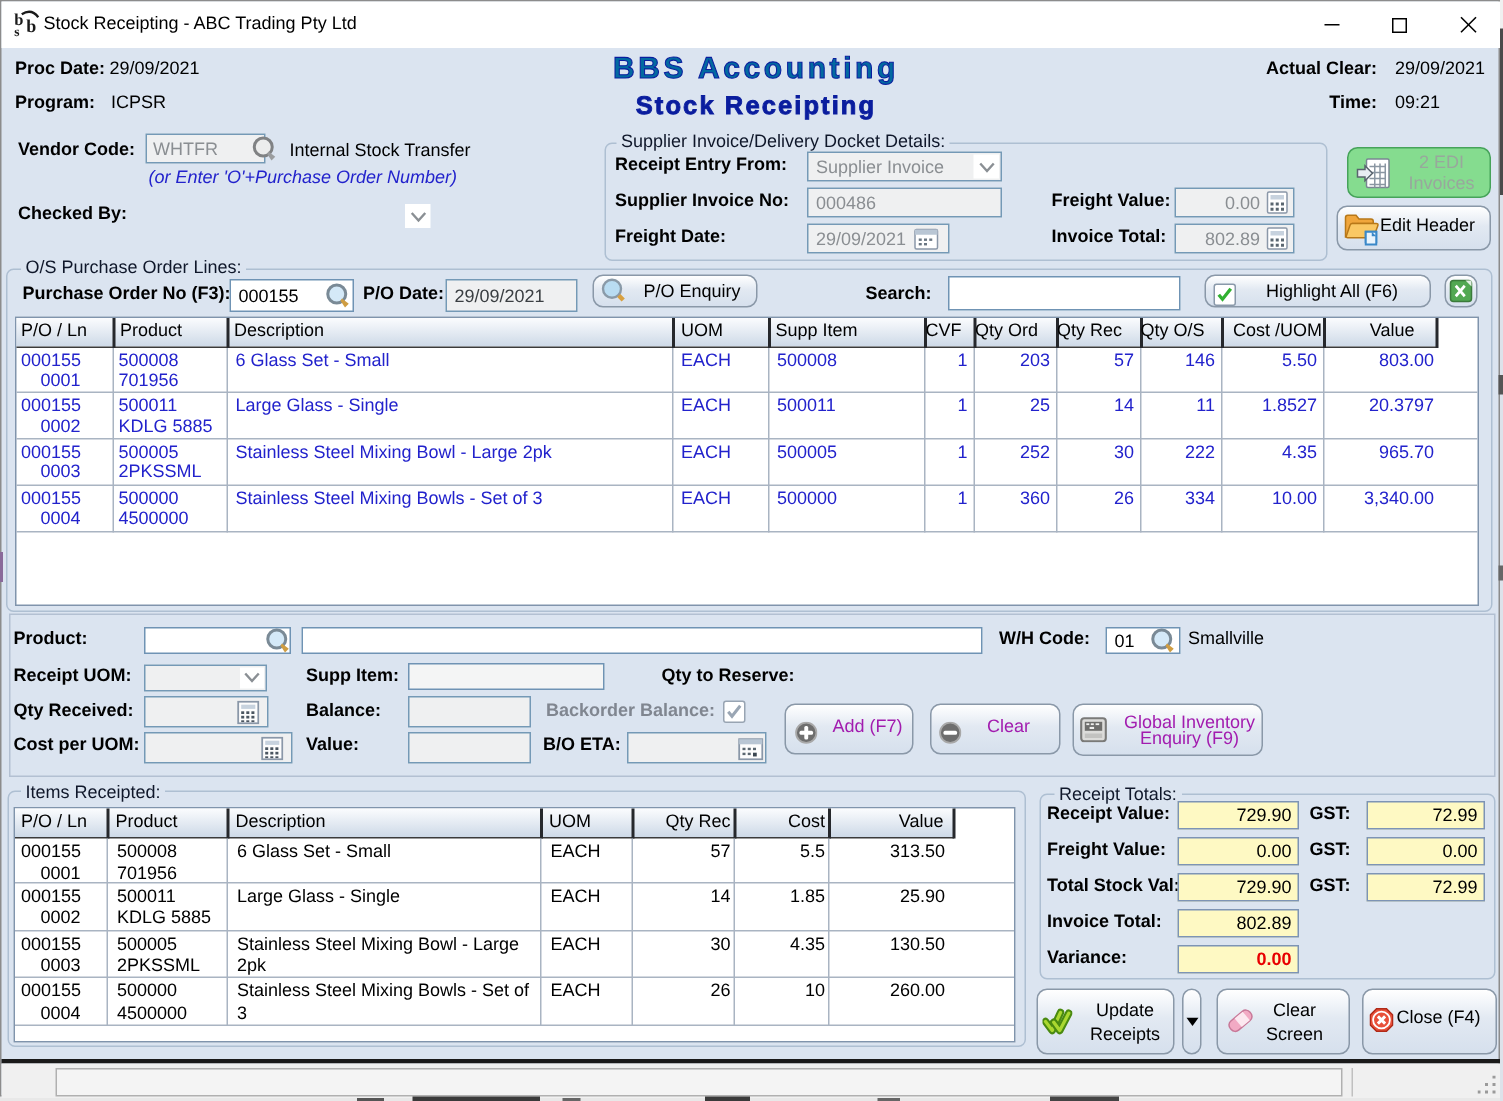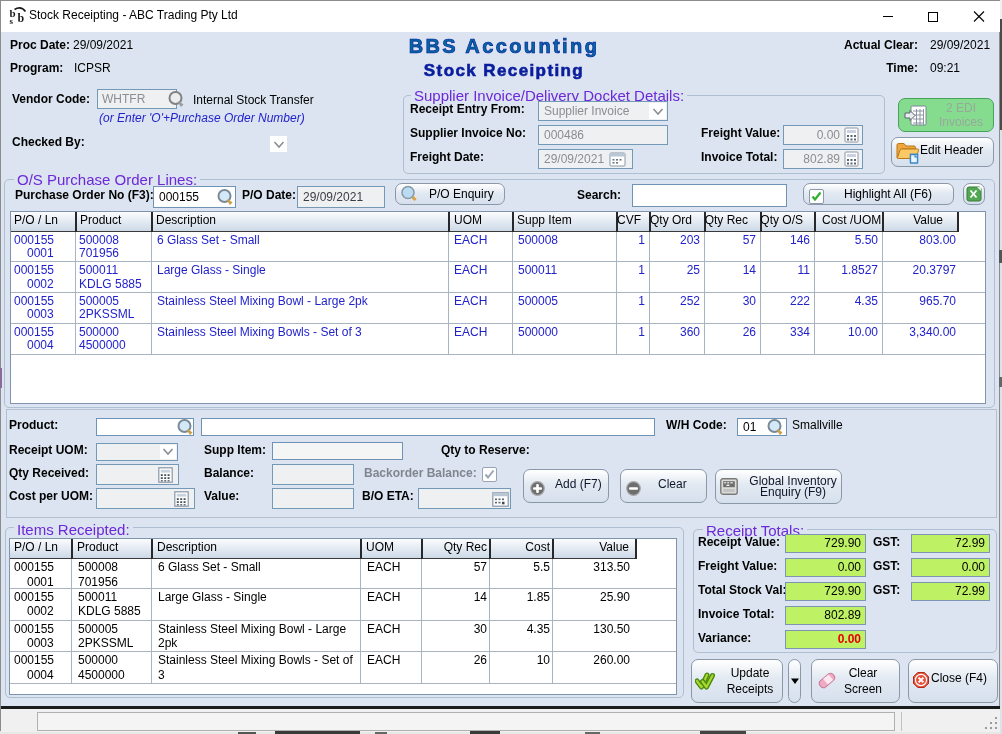--- a/index.html
+++ b/index.html
@@ -4,37 +4,37 @@
 <style>
 * { margin:0; padding:0; box-sizing:border-box; }
 html,body { width:1002px; height:734px; overflow:hidden; }
 body { font-family:"Liberation Sans", sans-serif; background:#e8e8e8; position:relative; }
 #win { position:absolute; left:0; top:0; width:1000px; height:731px; background:#dbe4f0; border:1px solid #8c8c8c; }
 .ab { position:absolute; }
 .lbl { position:absolute; font-weight:bold; font-size:12px; line-height:9px; color:#000; white-space:nowrap; }
 .txt { position:absolute; font-size:12px; line-height:9px; color:#000; white-space:nowrap; }
 .navy { color:#2222cc; }
 .gray { color:#808690; }
-.dis { color:#0f172a; }
+.dis { color:#a21caf; }
 .r { text-align:right; }
 
 .ibox { position:absolute; background:#eff0f1; border:1px solid #7499b6; font-size:12px; color:#8a8e92; white-space:nowrap; }
 .wbox { position:absolute; background:#fff; border:1px solid #6f93b4; font-size:12px; color:#000; white-space:nowrap; }
 .gbox { position:absolute; border:1px solid #aebfd2; border-radius:5px; }
-.glab { position:absolute; font-size:15px; color:#6d28d9; background:#dbe4f0; padding:0 3px; white-space:nowrap; }
+.glab { position:absolute; font-size:12px; color:#0f172a; background:#dbe4f0; padding:0 3px; white-space:nowrap; }
 .btn  { position:absolute; background:linear-gradient(#ffffff,#e2e9f2 45%,#d6e0ed); border:1px solid #8a98a8; border-radius:7px; font-size:12px; color:#000; }
 
 .tbl { position:absolute; background:#fff; border:1px solid #8094ac; }
 .thead { position:absolute; left:0; top:0; background:linear-gradient(#fbfcfe,#cdd9e7); border-bottom:1px solid #3a3a3a; }
 .th { position:absolute; font-size:12px; line-height:9px; color:#000; top:4px; white-space:nowrap; }
 .cline { position:absolute; top:0; width:2px; background:#26282c; }
 .gline-v { position:absolute; width:1px; background:#a9b4c2; }
 .gline-h { position:absolute; height:1px; background:#a9b4c2; }
 .cell { position:absolute; font-size:12px; line-height:9px; white-space:nowrap; }
-.tot { position:absolute; width:81px; height:19px; line-height:17px; background:#bef264; border:1px solid #7d94b5; font-size:12px; color:#000; padding-right:4px; }
+.tot { position:absolute; width:81px; height:19px; line-height:17px; background:#fef9c3; border:1px solid #7d94b5; font-size:12px; color:#000; padding-right:4px; }
 svg { position:absolute; }
 </style>
 </head>
 <body>
 <div id="win">
 
 <div class="ab" style="left:0;top:0;width:1000px;height:31px;background:#fff;"></div>
 <svg style="left:8px;top:5px;" width="20" height="20" viewBox="0 0 20 20">
   <text x="0.5" y="10.5" font-size="11" font-weight="bold" fill="#1a1a1a" font-family="Liberation Serif">b</text>
   <text x="0.5" y="18" font-size="9" font-weight="bold" fill="#1a1a1a" font-family="Liberation Serif">s</text>

